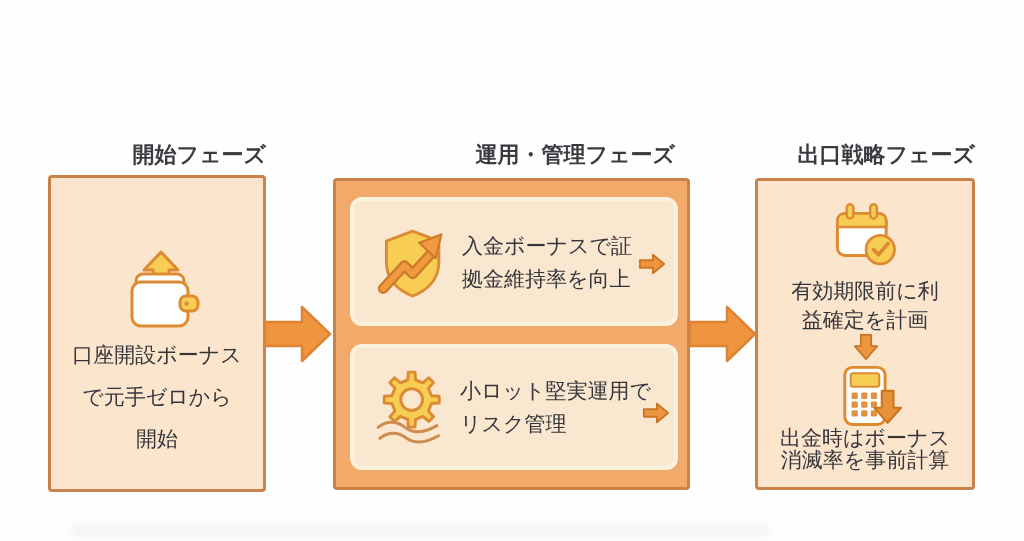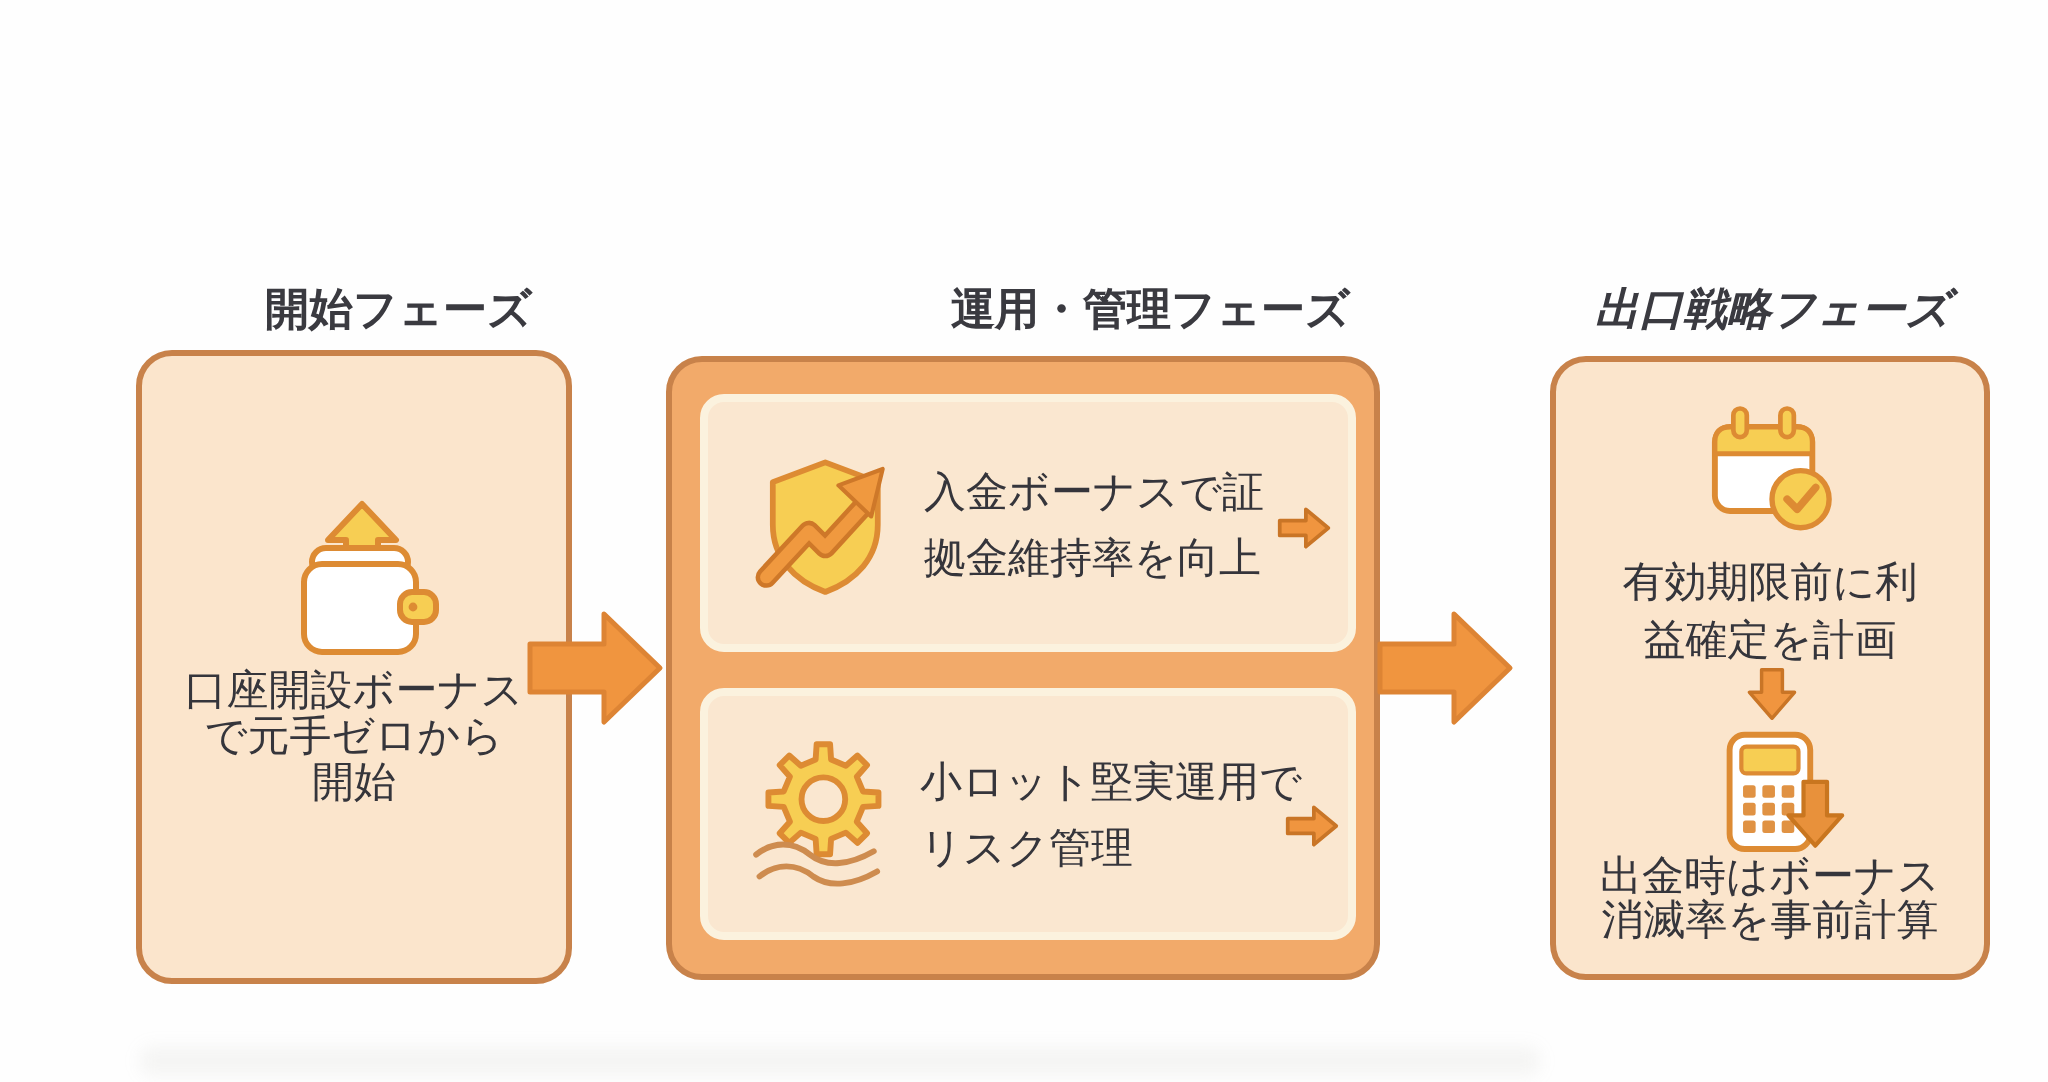--- a/index.html
+++ b/index.html
@@ -9,55 +9,55 @@
     --arrow-fill:#F0953F; --arrow-outline:#C97526;
     --icon-yellow:#F7CE53; --icon-outline:#DD8B33;
   }
   *{box-sizing:border-box;}
   html,body{margin:0;padding:0;}
   body{width:1024px;height:541px;font-family:"DejaVu Sans","Liberation Sans",sans-serif;}
   .canvas{position:relative;width:1024px;height:541px;background:var(--background);overflow:hidden;}
   .title{position:absolute;top:48px;left:0;width:100%;margin:0;text-align:center;
          font-size:36px;font-weight:700;color:var(--title-text);letter-spacing:.5px;}
   .col-header{position:absolute;top:140px;text-align:right;font-size:22px;font-weight:700;color:var(--title-text);}
-  .card{position:absolute;border-radius:18px;}
-  .card.light{background:var(--card-bg);border:3px solid var(--card-border);margin-left:20px;}
+  .card{position:absolute;border-radius:4px;}
+  .card.light{background:var(--card-bg);border:3px solid var(--card-border);}
   .card.mid{background:var(--mid-card-bg);border:3px solid var(--card-border);}
   .inner-card{position:absolute;background:var(--inner-card-bg);border:4px solid var(--inner-card-border);
               border-radius:12px;}
   .txt{position:absolute;color:var(--body-text);white-space:pre-line;font-weight:500;}
   .txt.center{text-align:center;}
   .icon-wrap{position:absolute;}
   .icon-wrap svg{display:block;width:100%;height:100%;}
   .big-arrow{position:absolute;}
   .small-arrow{position:absolute;}
   .bottom-artifact{position:absolute;left:70px;top:523px;width:700px;height:15px;
                    background:rgba(165,163,155,0.10);border-radius:6px;filter:blur(4px);}
 </style>
 </head>
 <body>
 
 <div class="canvas">
 
 
   <div class="col-header" style="left:48px;width:218px;">開始フェーズ</div>
   <div class="col-header" style="left:318px;width:357px;">運用・管理フェーズ</div>
-  <div class="col-header" style="left:755px;width:220px;font-style:italic;">出口戦略フェーズ</div>
+  <div class="col-header" style="left:755px;width:220px;">出口戦略フェーズ</div>
 
   <div class="card light" style="left:48px;top:175px;width:218px;height:317px;">
     <div class="icon-wrap" style="left:59px;top:62px;width:100px;height:100px;">
       <svg viewBox="0 0 100 100">
         <path d="M43 44 V30 H34 L51 12 L68 30 H59 V44 Z" fill="var(--icon-yellow)" stroke="var(--icon-outline)" stroke-width="3" stroke-linejoin="round"></path>
         <rect x="26" y="34" width="48" height="14" rx="7" fill="#FFFFFF" stroke="var(--icon-outline)" stroke-width="3"></rect>
         <rect x="22" y="42" width="56" height="44" rx="9" fill="#FFFFFF" stroke="var(--icon-outline)" stroke-width="3"></rect>
         <rect x="70" y="56" width="18" height="15" rx="6" fill="var(--icon-yellow)" stroke="var(--icon-outline)" stroke-width="3"></rect>
         <circle cx="76.5" cy="63.5" r="2.2" fill="var(--icon-outline)"></circle>
       </svg>
     </div>
-    <div class="txt center" style="left:0;top:156px;width:100%;font-size:21px;line-height:23px;">口座開設ボーナス
+    <div class="txt center" style="left:0;top:156px;width:100%;font-size:21px;line-height:42px;">口座開設ボーナス
 で元手ゼロから
 開始</div>
   </div>
 
   <svg class="big-arrow" style="left:263px;top:300px;width:70px;height:68px;" viewBox="0 0 70 68">
     <path d="M2 22 H39 V7 L67 34 L39 61 V46 H2 Z" fill="var(--arrow-fill)" stroke="#DD8434" stroke-width="2.5" stroke-linejoin="round"></path>
   </svg>
 
   <div class="card mid" style="left:333px;top:178px;width:357px;height:312px;">
 

